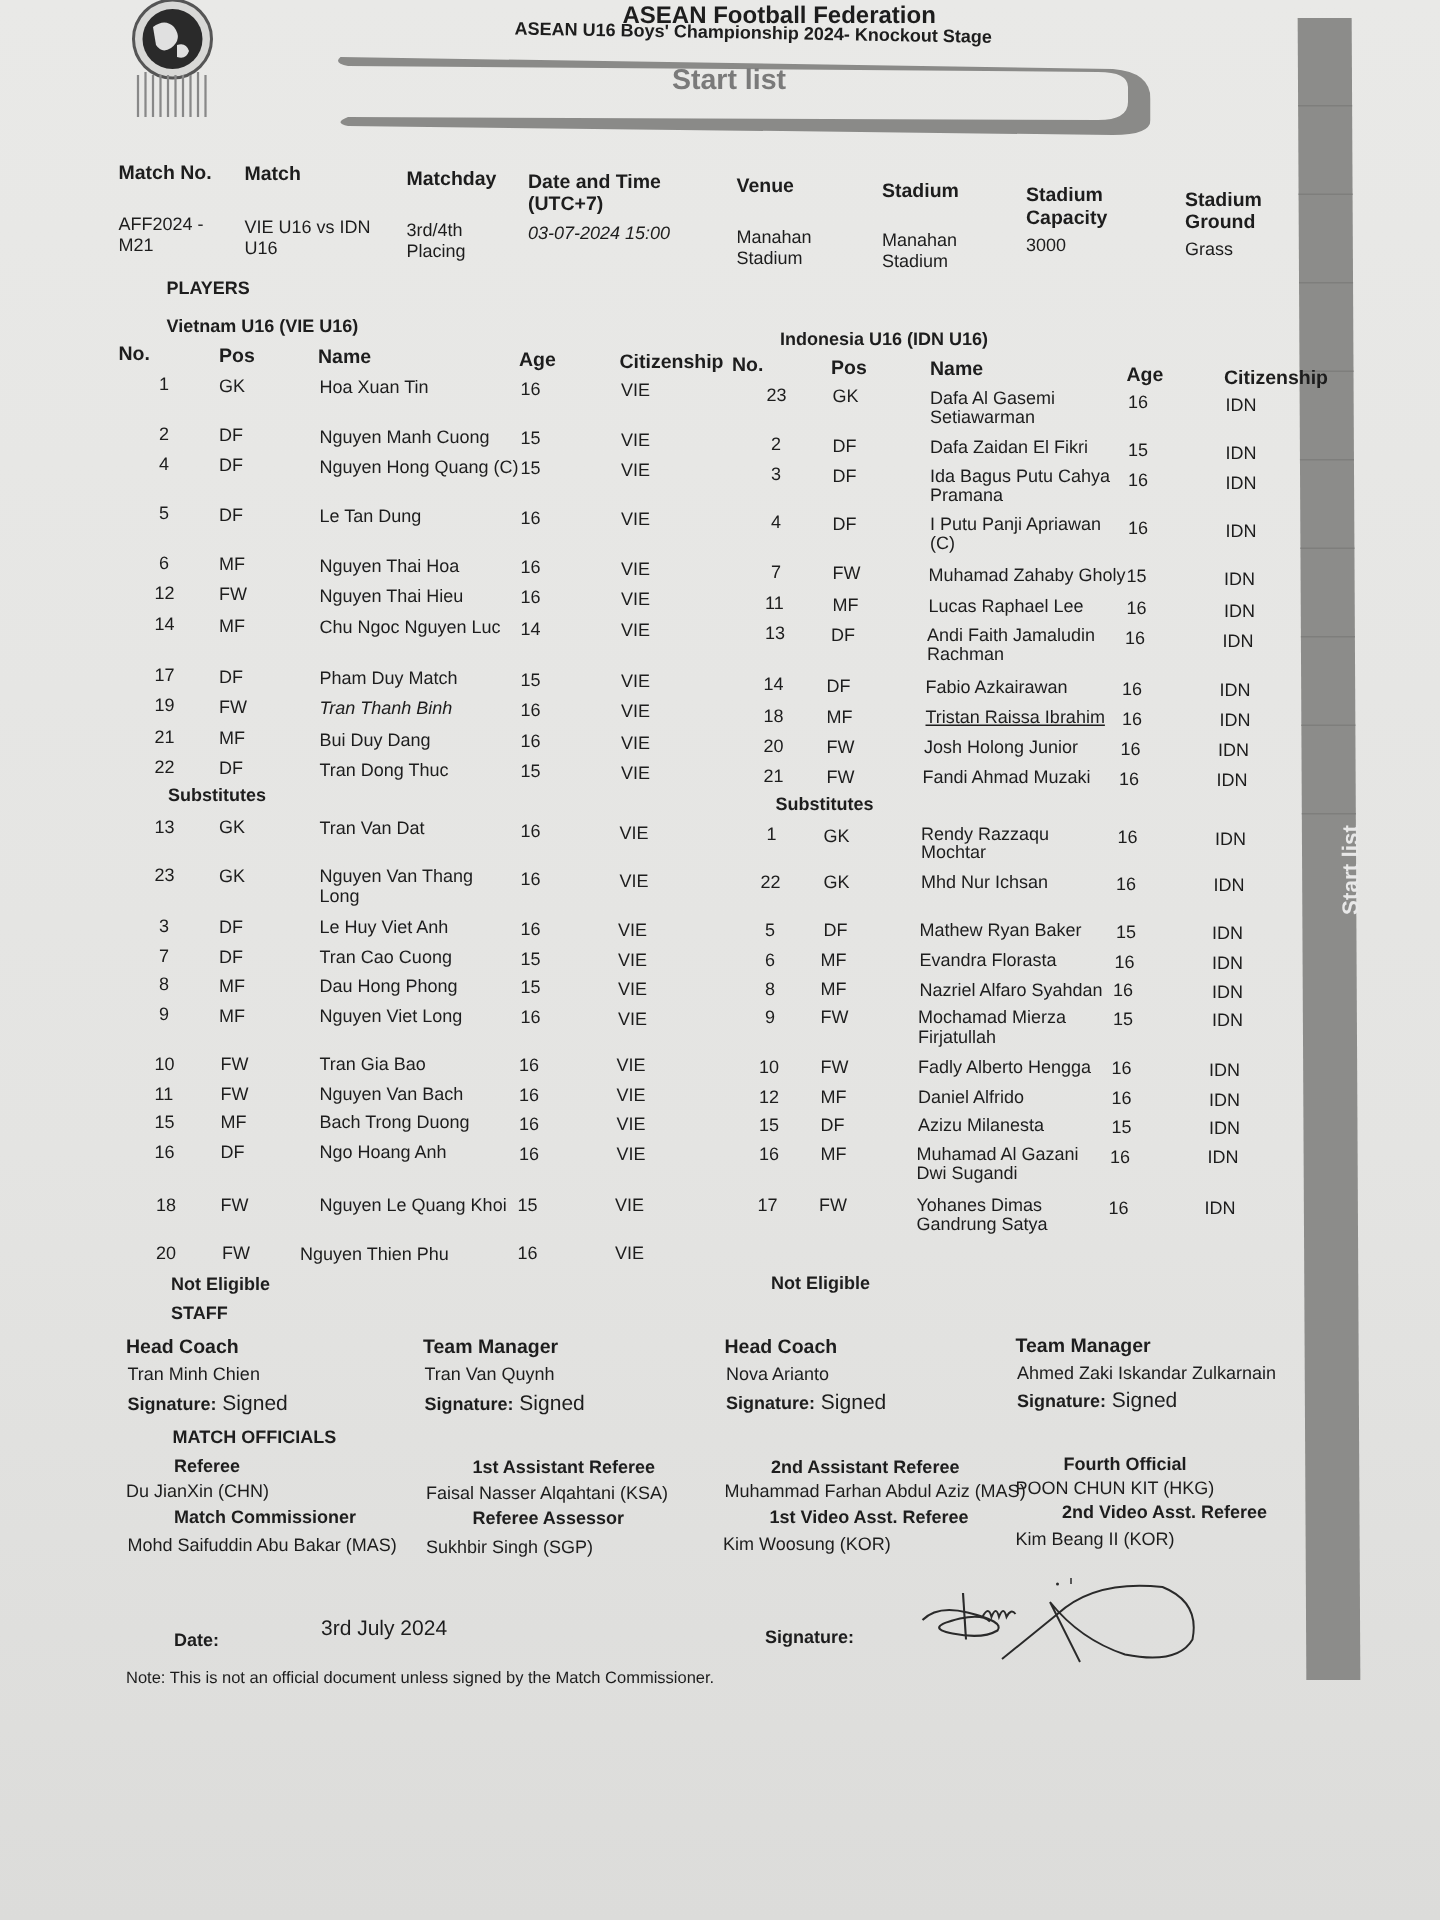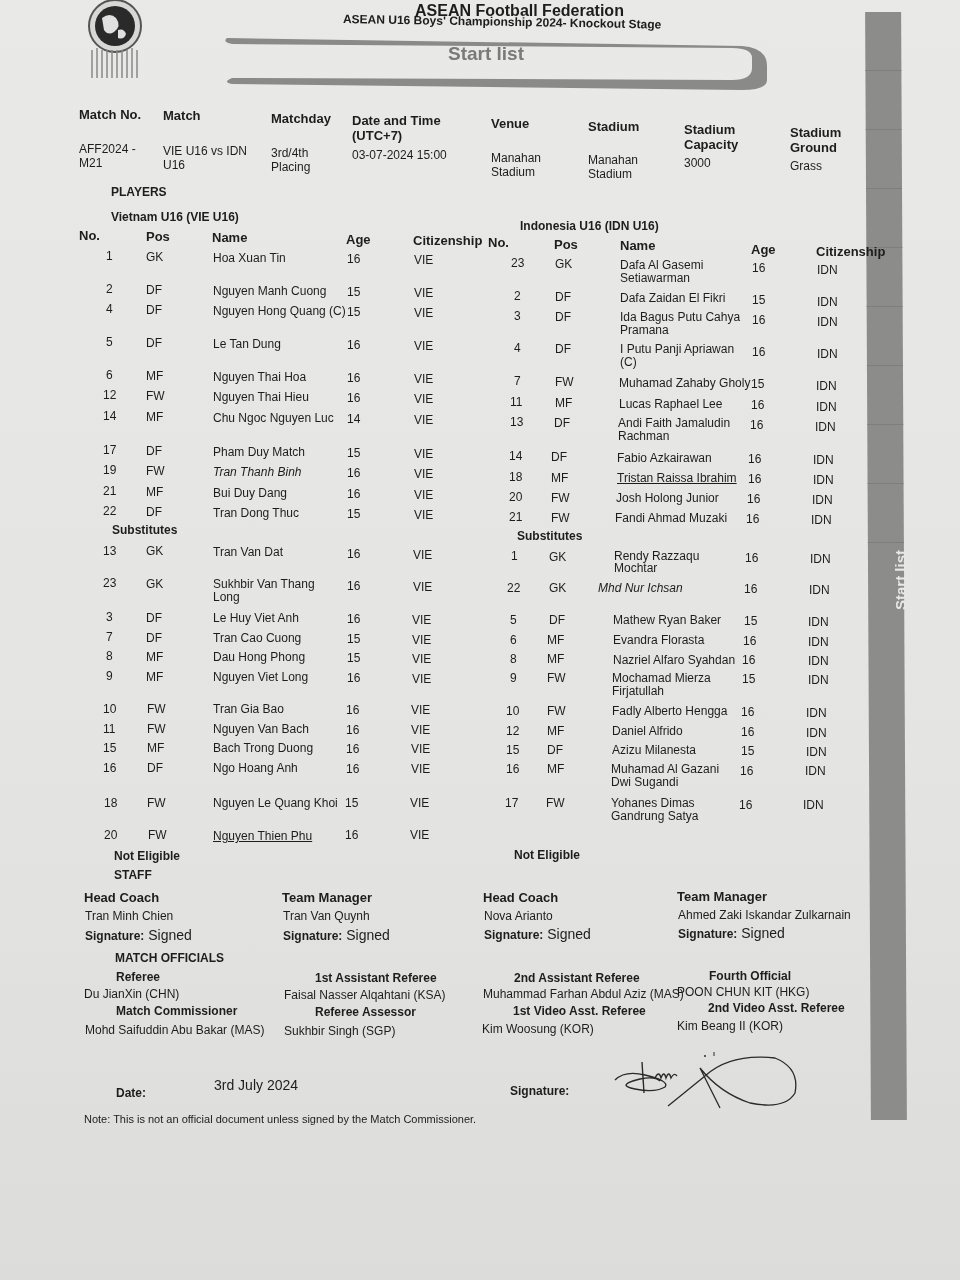--- a/index.html
+++ b/index.html
@@ -72,21 +72,21 @@
   <div class="abs meta-h" style="left:271px;top:111px;">Matchday</div>
   <div class="abs meta-h" style="left:352px;top:113px;width:100px;white-space:normal;">Date and Time (UTC+7)</div>
   <div class="abs meta-h" style="left:491px;top:116px;">Venue</div>
   <div class="abs meta-h" style="left:588px;top:119px;">Stadium</div>
   <div class="abs meta-h" style="left:684px;top:122px;width:70px;white-space:normal;">Stadium Capacity</div>
   <div class="abs meta-h" style="left:790px;top:125px;width:60px;white-space:normal;">Stadium Ground</div>
 
   <div class="abs meta-v" style="left:79px;top:142px;width:65px;white-space:normal;">AFF2024 - M21</div>
   <div class="abs meta-v" style="left:163px;top:144px;width:90px;white-space:normal;">VIE U16 vs IDN U16</div>
   <div class="abs meta-v" style="left:271px;top:146px;width:60px;white-space:normal;">3rd/4th Placing</div>
-  <div class="abs meta-v" style="left:352px;top:148px;">03-07-2024 15:00</div>
+  <div class="abs meta-v" style="left:352px;top:148px;font-style:italic;">03-07-2024 15:00</div>
   <div class="abs meta-v" style="left:491px;top:151px;width:60px;white-space:normal;">Manahan Stadium</div>
   <div class="abs meta-v" style="left:588px;top:153px;width:60px;white-space:normal;">Manahan Stadium</div>
   <div class="abs meta-v" style="left:684px;top:156px;">3000</div>
   <div class="abs meta-v" style="left:790px;top:159px;">Grass</div>
 
   <div class="abs sec" style="left:79px;top:185px;">PLAYERS</div>
 
   <div class="abs sec" style="left:79px;top:210px;">Vietnam U16 (VIE U16)</div>
   <div class="abs th" style="left:79px;top:228px;">No.</div>
   <div class="abs th" style="left:146px;top:229px;">Pos</div>
@@ -155,21 +155,21 @@
   <div class="abs sec" style="left:80px;top:523px;">Substitutes</div>
 
   <div>
     <div class="abs td" style="left:103px;top:544px;">13</div>
       <div class="abs td" style="left:146px;top:544px;">GK</div>
       <div class="abs td" style="left:213px;top:545px;">Tran Van Dat</div>
       <div class="abs td" style="left:347px;top:547px;">16</div>
       <div class="abs td" style="left:413px;top:548px;">VIE</div>
     <div class="abs td" style="left:103px;top:576px;">23</div>
       <div class="abs td" style="left:146px;top:577px;">GK</div>
-      <div class="abs td" style="left:213px;top:578px;width:110px;white-space:normal;line-height:13px;">Sukhbir Van Thang Long</div>
+      <div class="abs td" style="left:213px;top:578px;width:110px;white-space:normal;line-height:13px;">Nguyen Van Thang Long</div>
       <div class="abs td" style="left:347px;top:579px;">16</div>
       <div class="abs td" style="left:413px;top:580px;">VIE</div>
     <div class="abs td" style="left:106px;top:610px;">3</div>
       <div class="abs td" style="left:146px;top:611px;">DF</div>
       <div class="abs td" style="left:213px;top:611px;">Le Huy Viet Anh</div>
       <div class="abs td" style="left:347px;top:612px;">16</div>
       <div class="abs td" style="left:412px;top:613px;">VIE</div>
     <div class="abs td" style="left:106px;top:630px;">7</div>
       <div class="abs td" style="left:146px;top:631px;">DF</div>
       <div class="abs td" style="left:213px;top:631px;">Tran Cao Cuong</div>
@@ -205,21 +205,21 @@
       <div class="abs td" style="left:213px;top:761px;">Ngo Hoang Anh</div>
       <div class="abs td" style="left:346px;top:762px;">16</div>
       <div class="abs td" style="left:411px;top:762px;">VIE</div>
     <div class="abs td" style="left:104px;top:796px;">18</div>
       <div class="abs td" style="left:147px;top:796px;">FW</div>
       <div class="abs td" style="left:213px;top:796px;">Nguyen Le Quang Khoi</div>
       <div class="abs td" style="left:345px;top:796px;">15</div>
       <div class="abs td" style="left:410px;top:796px;">VIE</div>
     <div class="abs td" style="left:104px;top:828px;">20</div>
       <div class="abs td" style="left:148px;top:828px;">FW</div>
-      <div class="abs td" style="left:213px;top:829px;text-decoration:underline;">Nguyen Thien Phu</div>
+      <div class="abs td" style="left:200px;top:829px;">Nguyen Thien Phu</div>
       <div class="abs td" style="left:345px;top:828px;">16</div>
       <div class="abs td" style="left:410px;top:828px;">VIE</div>
   </div>
 
   <div class="abs sec" style="left:82px;top:849px;">Not Eligible</div>
 
   <div class="abs sec" style="left:488px;top:219px;">Indonesia U16 (IDN U16)</div>
   <div class="abs th" style="left:488px;top:235px;">No.</div>
   <div class="abs th" style="left:554px;top:237px;">Pos</div>
   <div class="abs th" style="left:620px;top:238px;">Name</div>
@@ -287,21 +287,21 @@
   <div class="abs sec" style="left:485px;top:529px;">Substitutes</div>
 
   <div>
     <div class="abs td" style="left:511px;top:549px;">1</div>
       <div class="abs td" style="left:549px;top:550px;">GK</div>
       <div class="abs td" style="left:614px;top:550px;width:110px;white-space:normal;line-height:12px;">Rendy Razzaqu Mochtar</div>
       <div class="abs td" style="left:745px;top:551px;">16</div>
       <div class="abs td" style="left:810px;top:552px;">IDN</div>
     <div class="abs td" style="left:507px;top:581px;">22</div>
       <div class="abs td" style="left:549px;top:581px;">GK</div>
-      <div class="abs td" style="left:598px;top:581px;font-style:italic;">Mhd Nur Ichsan</div>
+      <div class="abs td" style="left:614px;top:581px;">Mhd Nur Ichsan</div>
       <div class="abs td" style="left:744px;top:582px;">16</div>
       <div class="abs td" style="left:809px;top:583px;">IDN</div>
     <div class="abs td" style="left:510px;top:613px;">5</div>
       <div class="abs td" style="left:549px;top:613px;">DF</div>
       <div class="abs td" style="left:613px;top:613px;">Mathew Ryan Baker</div>
       <div class="abs td" style="left:744px;top:614px;">15</div>
       <div class="abs td" style="left:808px;top:615px;">IDN</div>
     <div class="abs td" style="left:510px;top:633px;">6</div>
       <div class="abs td" style="left:547px;top:633px;">MF</div>
       <div class="abs td" style="left:613px;top:633px;">Evandra Florasta</div>

